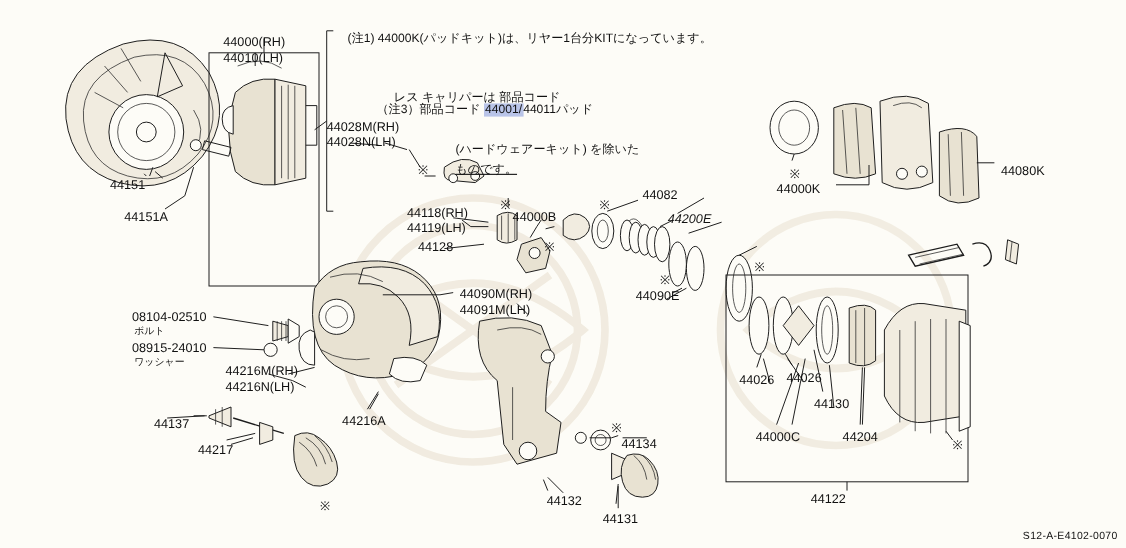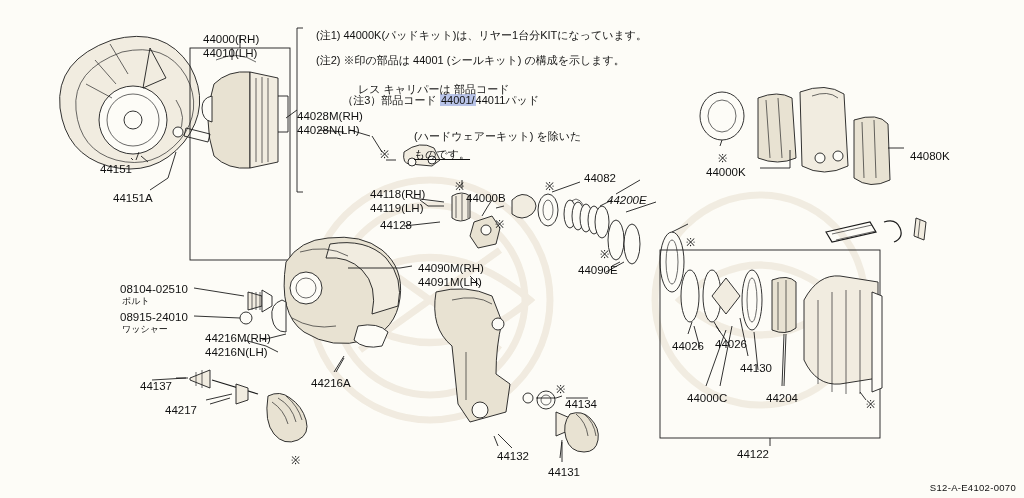--- a/index.html
+++ b/index.html
@@ -243,21 +243,20 @@
       <path class="ln" d="M152 380 L186 378"></path>
       <path class="ln" d="M206 400 L232 394"></path>
       <path class="ln" d="M336 372 L344 358"></path>
       <path class="ln" d="M588 398 L566 398"></path>
       <path class="ln" d="M512 448 L498 434"></path>
       <path class="ln" d="M562 462 L562 442"></path>
     </g>
   </svg>
 
   <div class="note" style="left:316px; top:26px;">(注1) 44000K(パッドキット)は、リヤー1台分KITになっています。</div>
-  <div class="note" style="left:316px; top:51px;">(注2) ※印の部品は 44001 (シールキット) の構成を示します。</div>
 
   <div class="note" style="left:330px; top:73px;">
     <span>（注3）部品コード </span><span class="hl">44001/</span><span>44011パッド</span>
   </div>
   <div class="note" style="left:358px; top:80px;">レス キャリパーは 部品コード</div>
   <div class="note" style="left:414px; top:127px;">(ハードウェアーキット) を除いた</div>
   <div class="note" style="left:414px; top:145px;text-decoration:underline;">ものです。</div>
 
   <div id="labels">
       <div class="lbl" style="left: 203px; top: 33px;">44000(RH)</div>
@@ -277,21 +276,21 @@
       <div class="lbl" style="left: 418px; top: 276px;">44091M(LH)</div>
       <div class="lbl" style="left: 706px; top: 166px;">44000K</div>
       <div class="lbl" style="left: 910px; top: 150px;">44080K</div>
       <div class="lbl" style="left: 120px; top: 283px;">08104-02510</div>
       <div class="lbl small" style="left: 122px; top: 296px;">ボルト</div>
       <div class="lbl" style="left: 120px; top: 311px;">08915-24010</div>
       <div class="lbl small" style="left: 122px; top: 324px;">ワッシャー</div>
       <div class="lbl" style="left: 205px; top: 332px;">44216M(RH)</div>
       <div class="lbl" style="left: 205px; top: 346px;">44216N(LH)</div>
       <div class="lbl" style="left: 140px; top: 380px;">44137</div>
-      <div class="lbl" style="left: 165px; top: 404px;">44217</div>
+      <div class="lbl" style="left: 180px; top: 404px;">44217</div>
       <div class="lbl" style="left: 311px; top: 377px;">44216A</div>
       <div class="lbl" style="left: 565px; top: 398px;">44134</div>
       <div class="lbl" style="left: 497px; top: 450px;">44132</div>
       <div class="lbl" style="left: 548px; top: 466px;">44131</div>
       <div class="lbl" style="left: 672px; top: 340px;">44026</div>
       <div class="lbl" style="left: 715px; top: 338px;">44026</div>
       <div class="lbl" style="left: 740px; top: 362px;">44130</div>
       <div class="lbl" style="left: 687px; top: 392px;">44000C</div>
       <div class="lbl" style="left: 766px; top: 392px;">44204</div>
       <div class="lbl" style="left: 737px; top: 448px;">44122</div>

